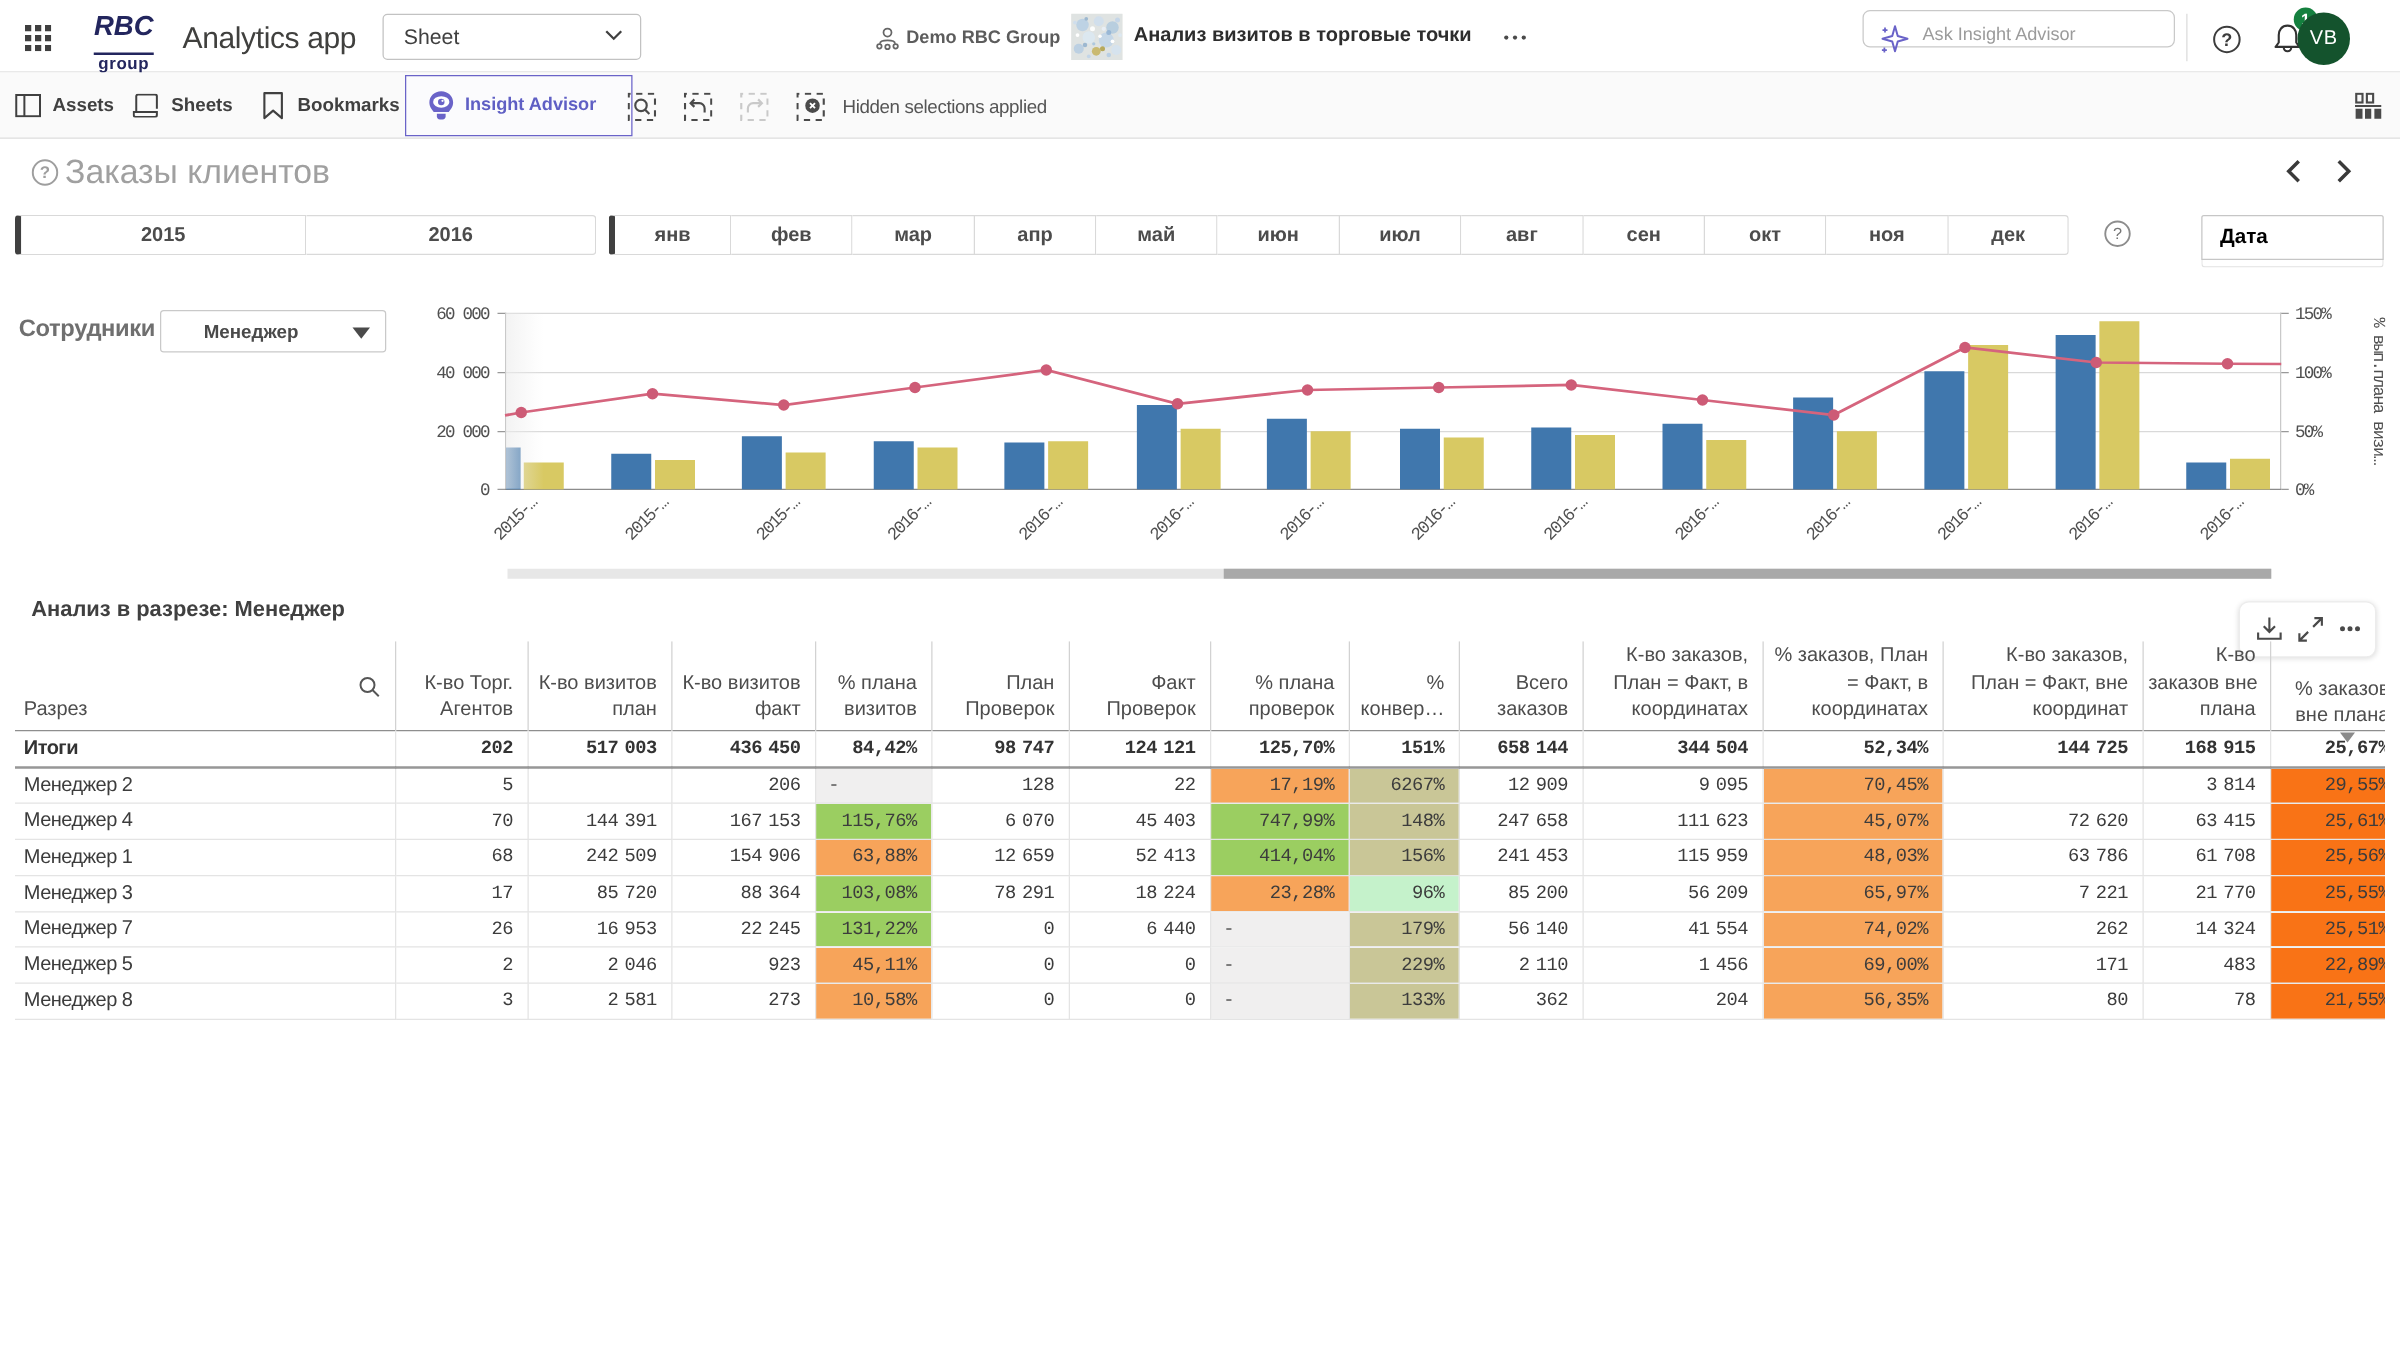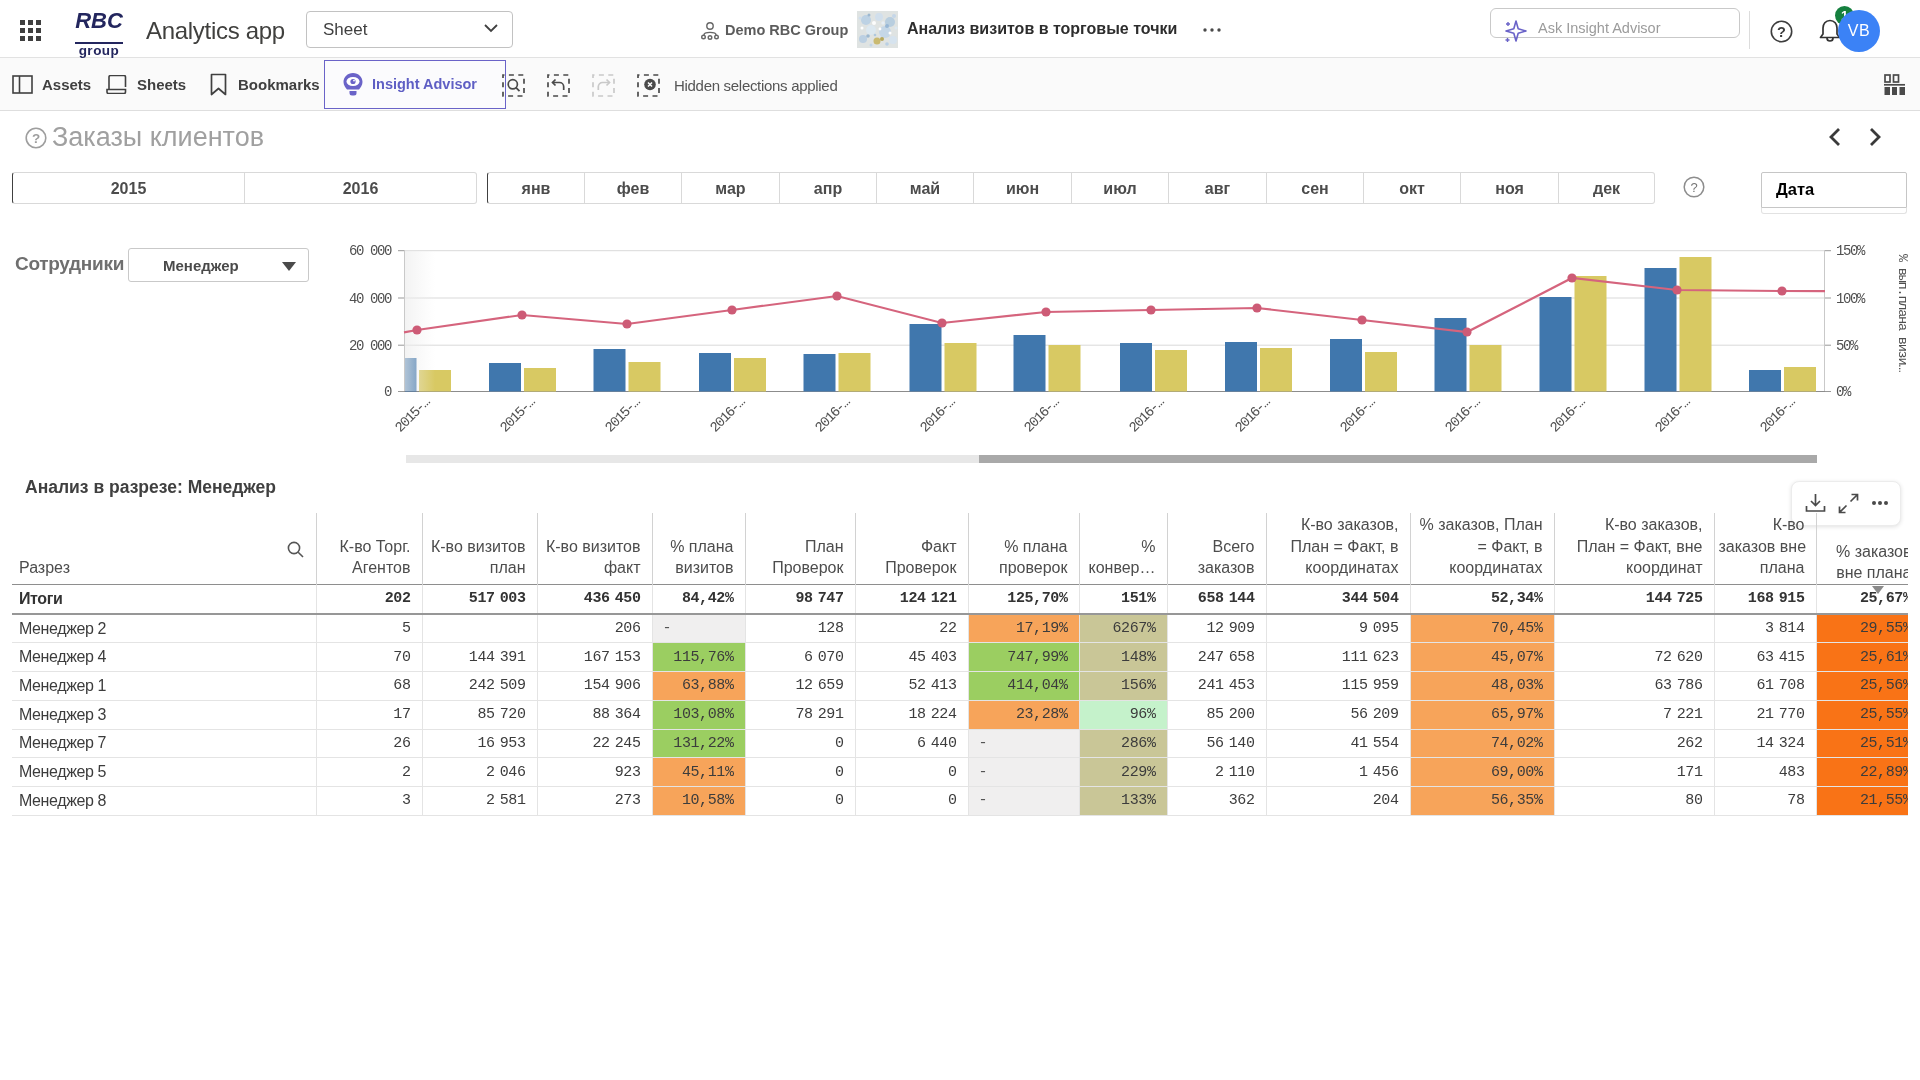--- a/index.html
+++ b/index.html
@@ -19,34 +19,34 @@
 #demotxt{position:absolute;left:725px;top:22px;font-size:14.5px;color:#5c5c5c;font-weight:600;}
 #thumb{position:absolute;left:857px;top:11px;width:41px;height:37px;background:#e7e7e4;}
 #appname{position:absolute;left:907px;top:20px;font-size:16px;font-weight:bold;color:#2d2d2d;}
 #dots3{position:absolute;left:1202px;top:27px;width:20px;height:6px;}
 #askbox{position:absolute;left:1490px;top:8px;width:250px;height:30px;border:1px solid #c9c9c9;border-radius:6px;box-sizing:border-box;}
 #askbox .ph{position:absolute;left:47px;top:11px;font-size:14.5px;color:#9b9b9b;}
 #vsep{position:absolute;left:1749px;top:11px;width:1px;height:38px;background:#dcdcdc;}
 #helpic{position:absolute;left:1769px;top:19px;}
 #bellic{position:absolute;left:1816px;top:17px;}
 #badge{position:absolute;left:1835px;top:6px;width:19px;height:19px;border-radius:50%;background:#15803f;color:#fff;font-size:13px;font-weight:bold;text-align:center;line-height:19px;}
-#avatar{position:absolute;left:1838px;top:10px;width:42px;height:42px;border-radius:50%;background:#3b82f6;color:#fff;font-size:16px;font-weight:normal;text-align:center;line-height:42px;letter-spacing:0.5px;}
+#avatar{position:absolute;left:1838px;top:10px;width:42px;height:42px;border-radius:50%;background:#14532d;color:#fff;font-size:16px;font-weight:normal;text-align:center;line-height:42px;letter-spacing:0.5px;}
 
 #toolbar2{position:absolute;left:0;top:58px;width:1920px;height:52px;background:#fafafa;border-bottom:1px solid #dedede;}
 .tbtxt{position:absolute;top:76px;font-size:15px;color:#404040;font-weight:600;}
 #iabtn{position:absolute;left:324px;top:60px;width:182px;height:49px;border:1.5px solid #6a63c8;box-sizing:border-box;background:#fbfbfd;}
 #iabtn .t{position:absolute;left:47px;top:15px;font-size:14.5px;color:#5f5fc4;font-weight:600;white-space:nowrap;}
 #hidtxt{position:absolute;left:674px;top:77px;font-size:15px;letter-spacing:-0.3px;color:#555;}
 
 #sheettitle{position:absolute;left:52px;top:122px;font-size:27px;color:#a0a0a0;}
 
 .fgrp{position:absolute;top:172px;height:32px;display:flex;box-sizing:border-box;}
 .fbtn{height:32px;background:#fff;border:1px solid #d9d9d9;border-left:none;box-sizing:border-box;
  font-size:16px;font-weight:bold;color:#4c4c4c;text-align:center;line-height:31px;}
-.fbtn.first{border-left:1px solid #404040;border-radius:3px 0 0 3px;}
+.fbtn.first{border-left:5px solid #404040;border-radius:3px 0 0 3px;}
 .fbtn.last{border-radius:0 3px 3px 0;}
 #qmark2{position:absolute;left:1683px;top:176px;}
 #datebox{position:absolute;left:1761px;top:172px;width:146px;height:36px;border:1px solid #c6c6c6;box-sizing:border-box;background:#fff;border-radius:2px 2px 0 0;}
 #datebox .t{position:absolute;left:14px;top:7px;font-size:16.5px;font-weight:bold;color:#000000;}
 #datebox2{position:absolute;left:1761px;top:208px;width:146px;height:6px;border:1px solid #e2e2e2;border-top:none;box-sizing:border-box;background:#fff;border-radius:0 0 3px 3px;}
 #navarr{position:absolute;left:1824px;top:126px;}
 
 #emplbl{position:absolute;left:15px;top:253px;font-size:19px;letter-spacing:-0.3px;font-weight:bold;color:#6f6f6f;}
 #empdd{position:absolute;left:128px;top:248px;width:181px;height:34px;border:1px solid #c9c9c9;border-radius:3px;box-sizing:border-box;background:#fff;}
 #empdd .t{position:absolute;left:14px;top:8px;font-size:15px;font-weight:bold;color:#4a4a4a;margin-left:20px;}
@@ -561,21 +561,21 @@
         </tr>
 <tr>
           <td class="dim">Менеджер 7</td>
           <td>26</td>
           <td>16 953</td>
           <td>22 245</td>
           <td class="gr">131,22%</td>
           <td>0</td>
           <td>6 440</td>
           <td class="dash">-</td>
-          <td class="ol">286%</td>
+          <td class="ol">179%</td>
           <td>56 140</td>
           <td>41 554</td>
           <td class="or">74,02%</td>
           <td>262</td>
           <td>14 324</td>
           <td class="yel cut">
             <div>25,51%</div>
           </td>
         </tr>
 <tr>

